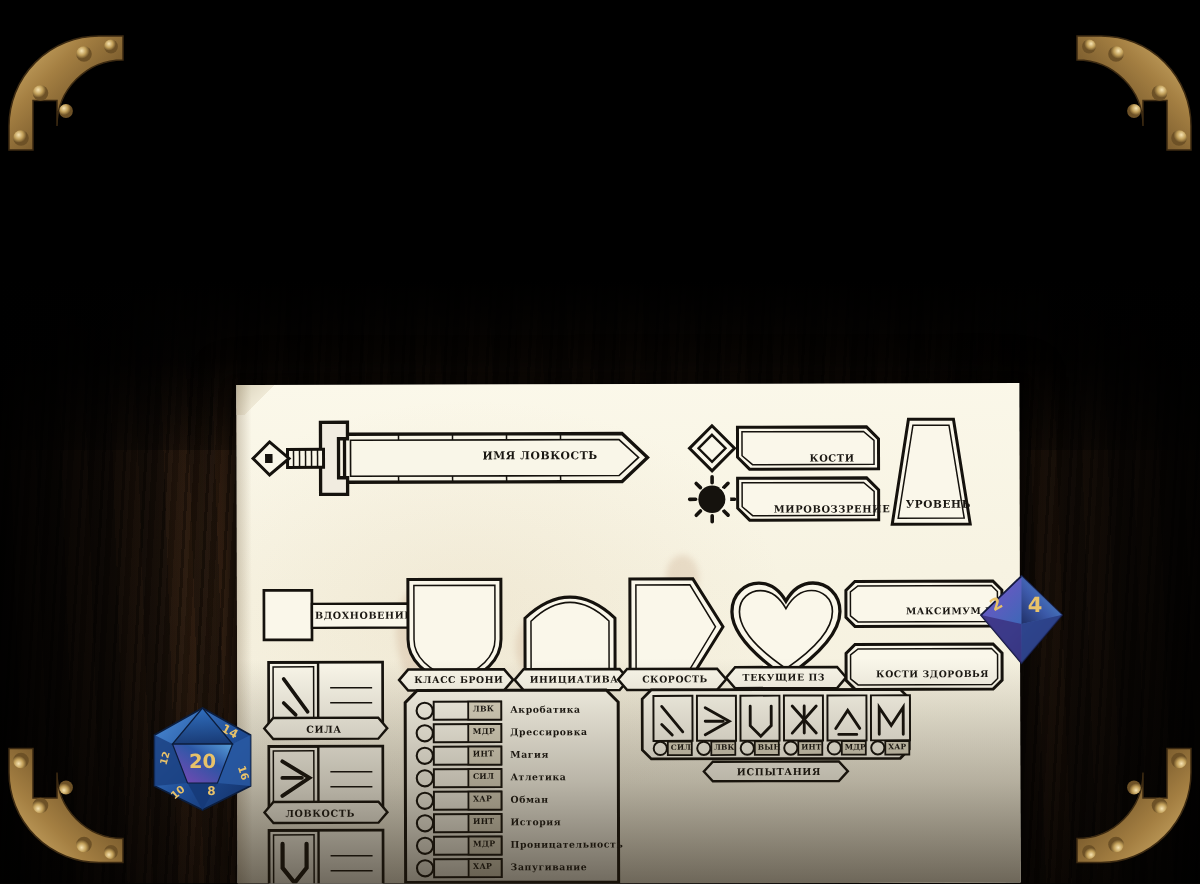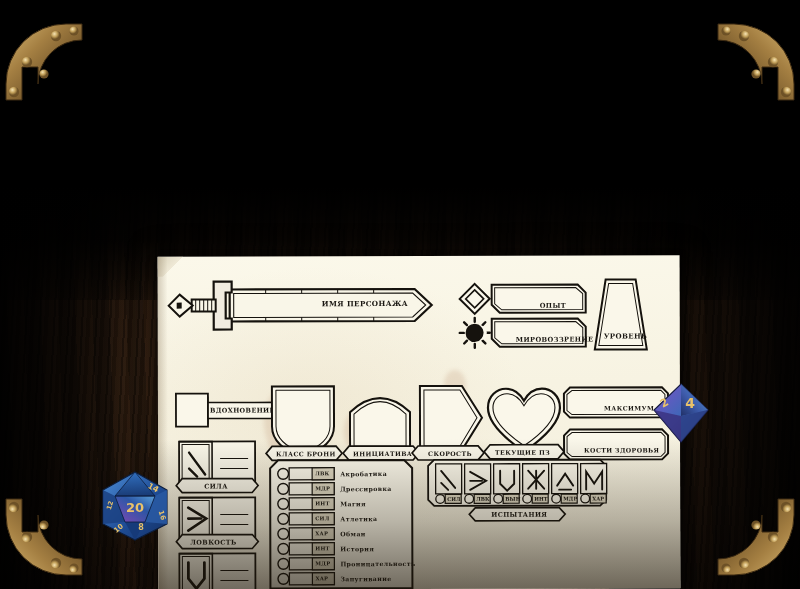--- a/index.html
+++ b/index.html
@@ -194,32 +194,32 @@
           <line x1="26" y1="19" x2="26" y2="31"></line>
             <line x1="30" y1="19" x2="30" y2="31"></line>
           <line x1="34" y1="19" x2="34" y2="31"></line>
             <line x1="38" y1="19" x2="38" y2="31"></line>
           <line x1="42" y1="19" x2="42" y2="31"></line>
         </g>
 
         <path d="M10,14 L23,25 L10,36 L-1,25 Z" fill="#f9f6e8" stroke="#15120d" stroke-width="2"></path>
         <path d="M7,22 L12,22 L12,28 L7,28 Z" fill="#15120d"></path>
       </svg>
-      <span class="lbl" style="left:152px;top:19px;font-size:7.2px;">ИМЯ ПЕРСОНАЖА</span>
+      <span class="lbl" style="left:152px;top:19px;font-size:7.2px;">ИМЯ ЛОВКОСТЬ</span>
     </div>
 
     <div class="ink" style="left:300px;top:26px;">
       <svg width="130" height="34" viewBox="0 0 130 34" aria-hidden="true">
         <path d="M34,3 L120,3 L128,11 L128,31 L42,31 L34,23 Z" fill="#faf7ea" stroke="#15120d" stroke-width="2"></path>
         <path d="M37,6 L118,6 L125,12 L125,28 L44,28 L37,22 Z" fill="none" stroke="#15120d" stroke-width="1"></path>
 
         <path d="M17,2 L32,17 L17,32 L2,17 Z" fill="#faf7ea" stroke="#15120d" stroke-width="2"></path>
         <path d="M17,8 L26,17 L17,26 L8,17 Z" fill="#faf7ea" stroke="#15120d" stroke-width="1.6"></path>
       </svg>
-      <span class="lbl" style="left:82px;top:20px;font-size:6.6px;">ОПЫТ</span>
+      <span class="lbl" style="left:82px;top:20px;font-size:6.6px;">КОСТИ</span>
     </div>
 
     <div class="ink" style="left:434px;top:22px;">
       <svg width="58" height="76" viewBox="0 0 58 76" aria-hidden="true">
         <path d="M14,2 L44,2 L55,72 L3,72 Z" fill="#faf7ea" stroke="#15120d" stroke-width="2"></path>
         <path d="M17,6 L41,6 L51,68 L7,68 Z" fill="none" stroke="#15120d" stroke-width="1"></path>
       </svg>
       <span class="lbl" style="left:12px;top:54px;font-size:7px;">УРОВЕНЬ</span>
     </div>
 

